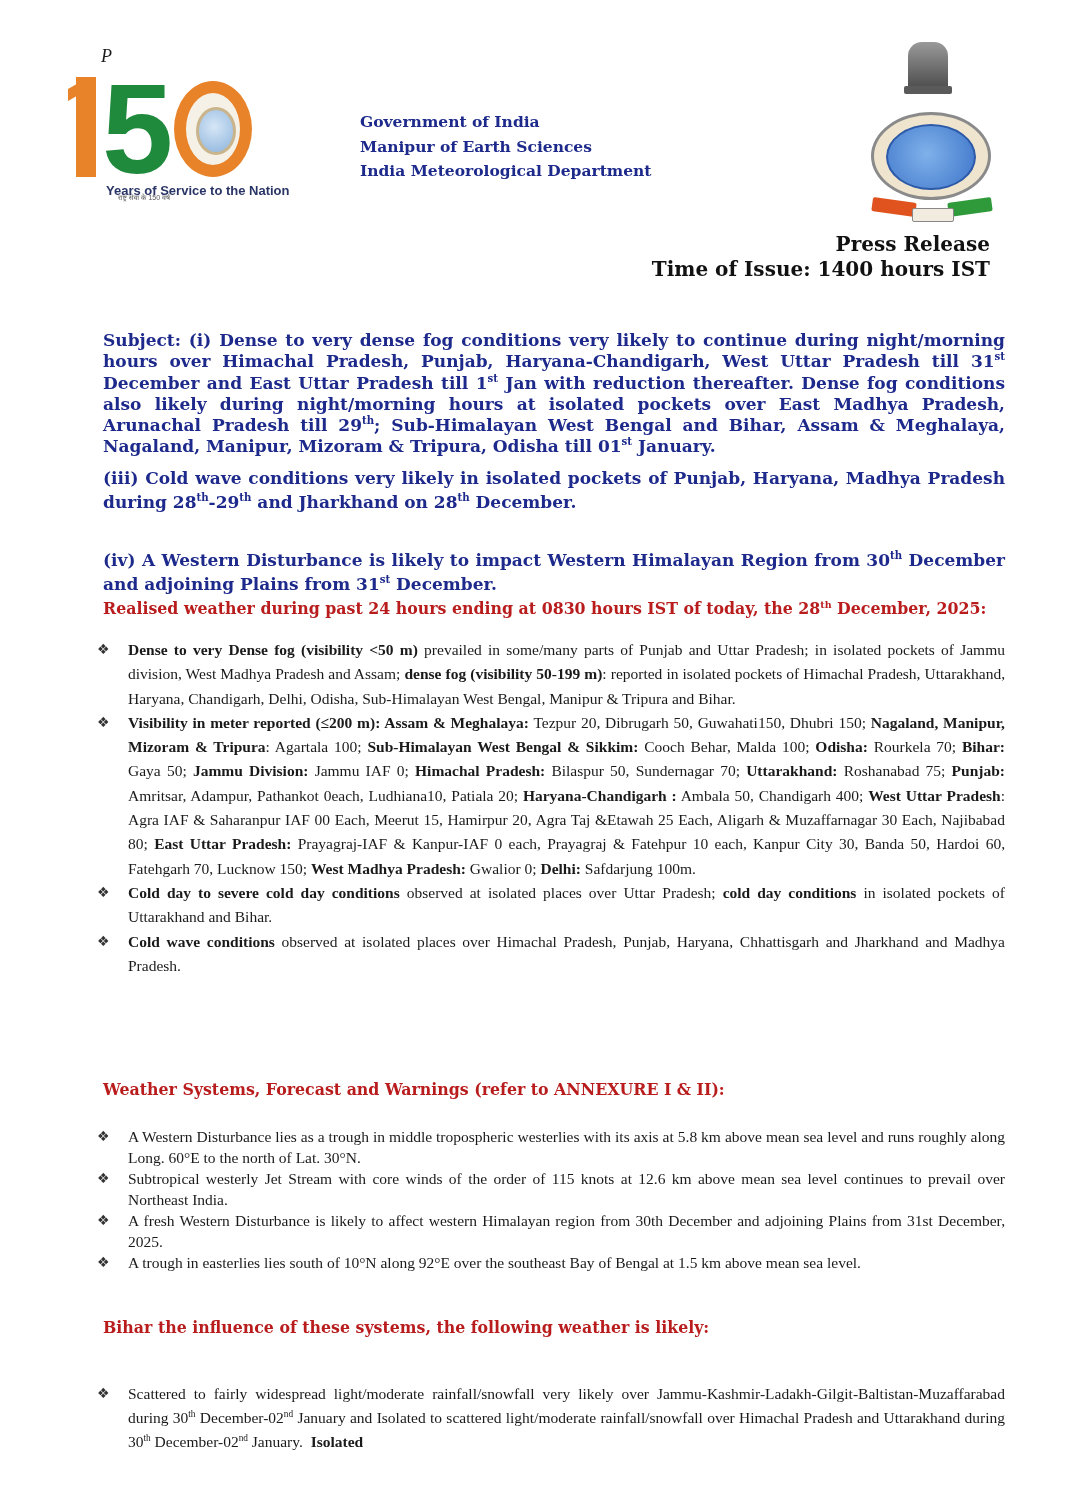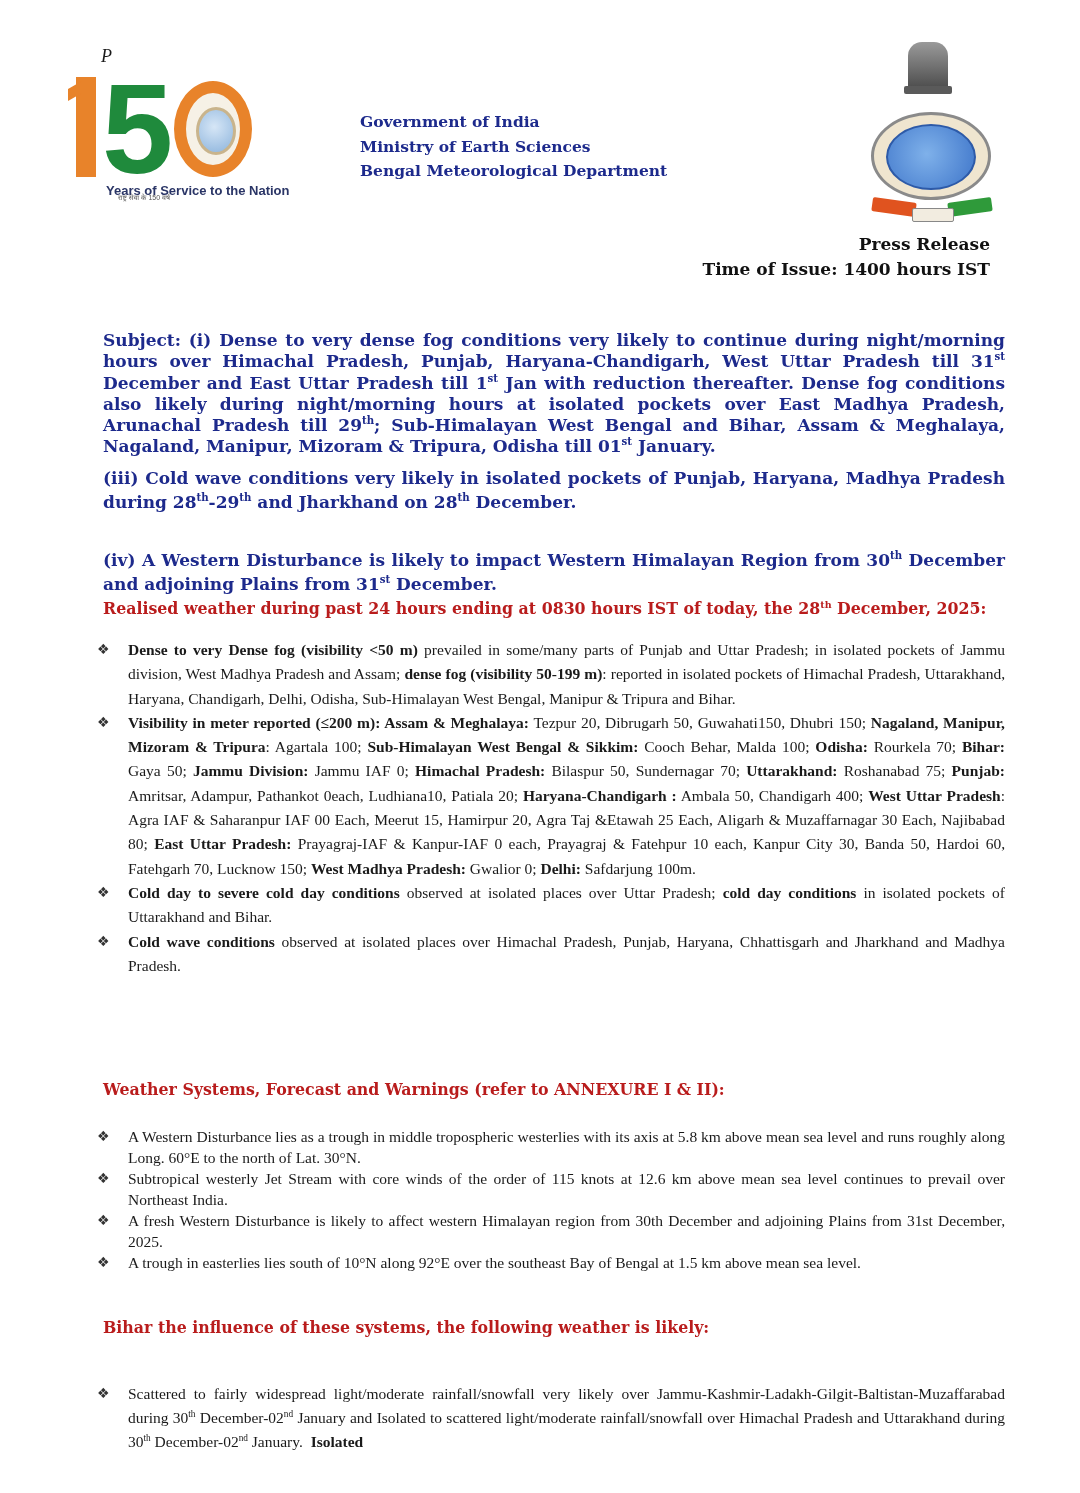--- a/index.html
+++ b/index.html
@@ -33,21 +33,21 @@
                   background: linear-gradient(#9a9a9a, #4a4a4a); border-radius: 14px 14px 4px 4px; }
   .emblem .lion:after { content: ""; position: absolute; left: -4px; top: 44px; width: 48px; height: 8px; background: #5a5a5a; border-radius: 2px; }
   .emblem .oval { position: absolute; left: 5px; top: 72px; width: 120px; height: 88px; border-radius: 50%;
                   background: #efe5cf; border: 3px solid #8a8a8a; box-sizing: border-box; }
   .emblem .globe { position: absolute; left: 20px; top: 84px; width: 90px; height: 66px; border-radius: 50%;
                    background: radial-gradient(circle at 45% 45%, #7fb1ea, #3d74c9); border: 2px solid #2d5aa8; box-sizing: border-box; }
   .emblem .rib1 { position: absolute; left: 6px; top: 160px; width: 44px; height: 14px; background: #e0531f; transform: rotate(8deg); border-radius: 2px; }
   .emblem .rib2 { position: absolute; left: 82px; top: 160px; width: 44px; height: 14px; background: #2f9a3a; transform: rotate(-8deg); border-radius: 2px; }
   .emblem .rib3 { position: absolute; left: 46px; top: 168px; width: 40px; height: 12px; background: #f2ece0; border: 1px solid #888; border-radius: 2px; }
 
-  .press { position: absolute; right: 90px; top: 232px; text-align: right; font-weight: bold; font-size: 17px; line-height: 24.5px; font-family: "DejaVu Serif", serif; color: #111; }
+  .press { position: absolute; right: 90px; top: 232px; text-align: right; font-weight: bold; font-size: 20px; line-height: 24.5px; font-family: "DejaVu Serif", serif; color: #111; }
   .press div { white-space: nowrap; }
   sup { font-size: 0.6em; line-height: 0; vertical-align: super; }
 
   
   .subject { position: absolute; left: 103px; top: 330px; width: 902px; color: #1d2a8c; font-weight: bold;
              font-size: 17px; line-height: 21.3px; font-family: "DejaVu Serif", serif; }
   .subject p { margin: 0; text-align: justify; }
   .subject p.s3 { margin-top: 8px; line-height: 24px; }
   .subject p.s4 { line-height: 24px; margin-top: 34px; }
 
@@ -74,22 +74,22 @@
   <div class="logo150">
     <div class="one"></div>
     <div class="five">5</div>
     <div class="ring"></div>
     <div class="tag1">Years of Service to the Nation</div>
     <div class="tag2">राष्ट्र सेवा के 150 वर्ष</div>
   </div>
 
   <div class="org">
     <div>Government of India</div>
-    <div>Ministry of Earth Sciences</div>
-    <div>Bengal Meteorological Department</div>
+    <div>Manipur of Earth Sciences</div>
+    <div>India Meteorological Department</div>
   </div>
 
   <div class="emblem">
     <div class="lion"></div>
     <div class="oval"></div>
     <div class="globe"></div>
     <div class="rib1"></div>
     <div class="rib2"></div>
     <div class="rib3"></div>
   </div>

